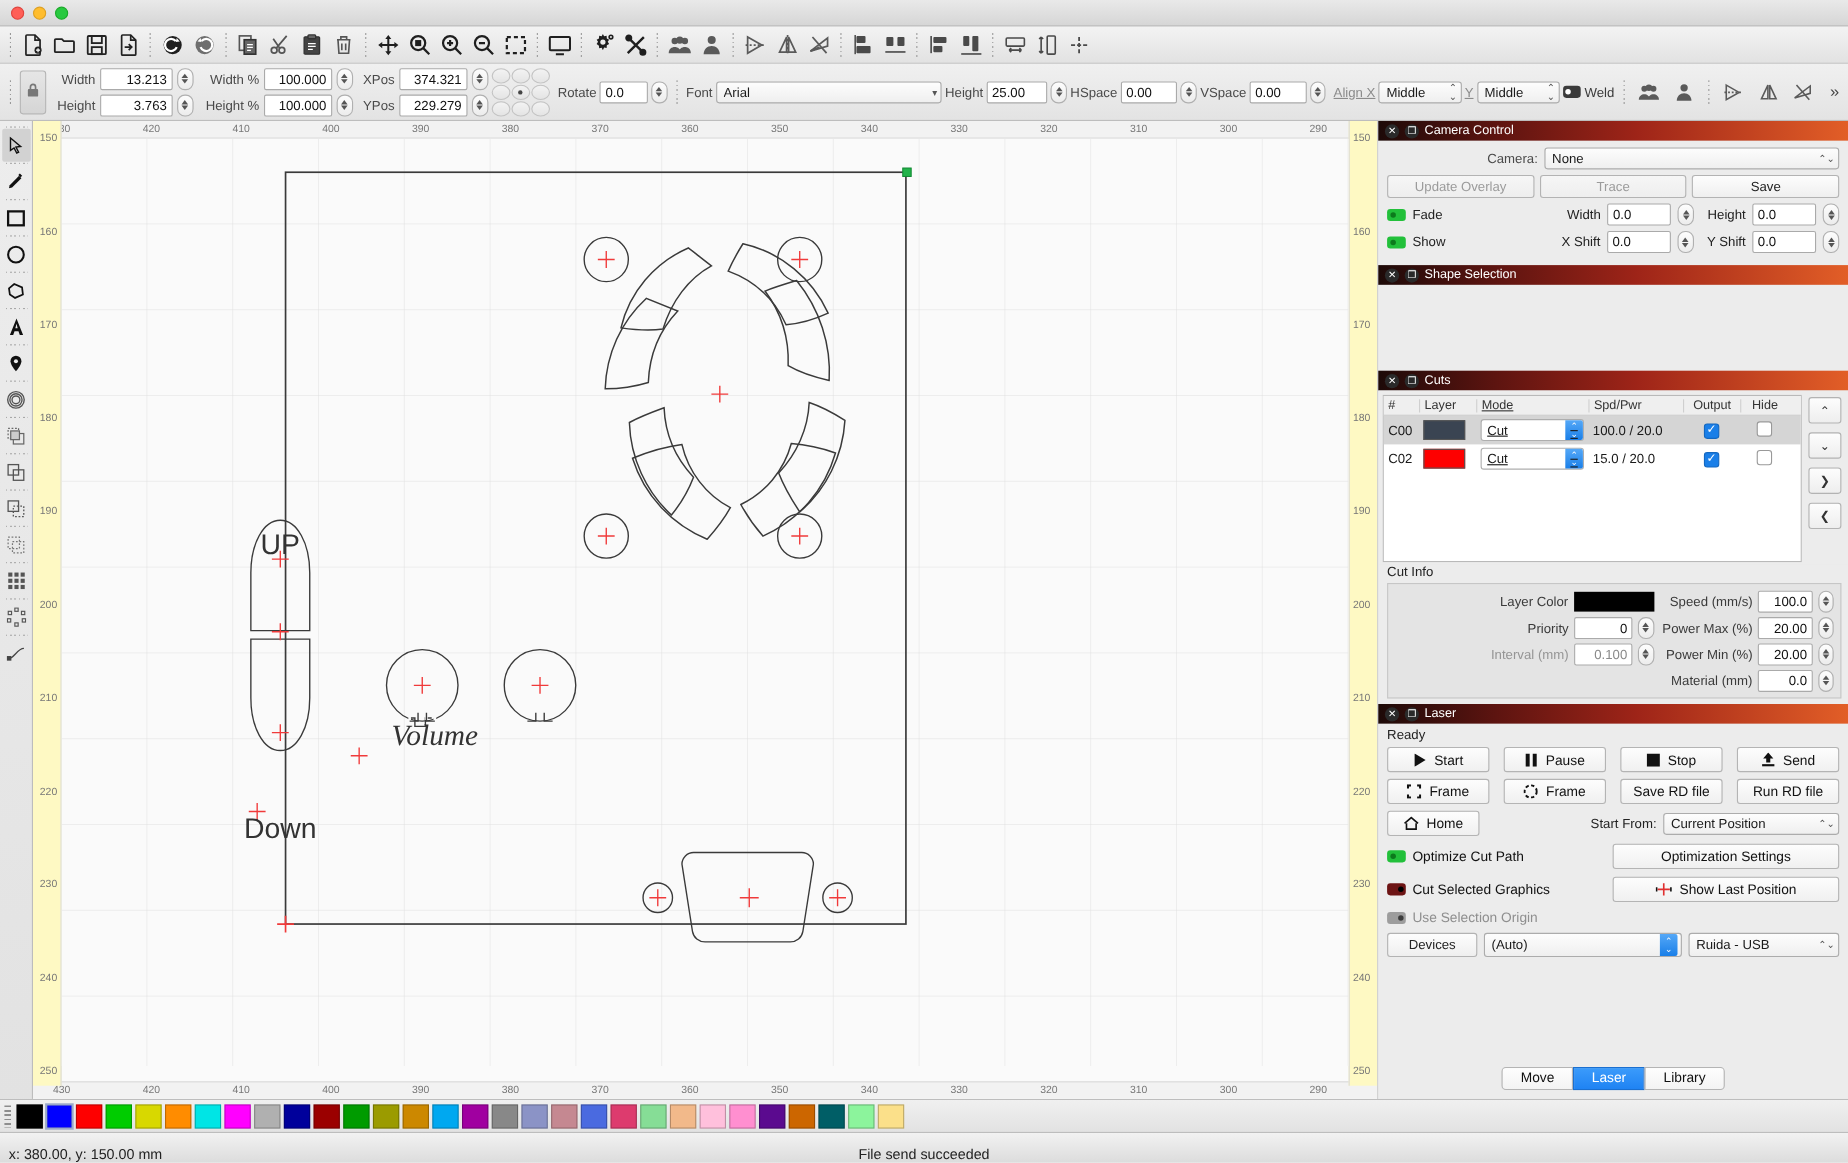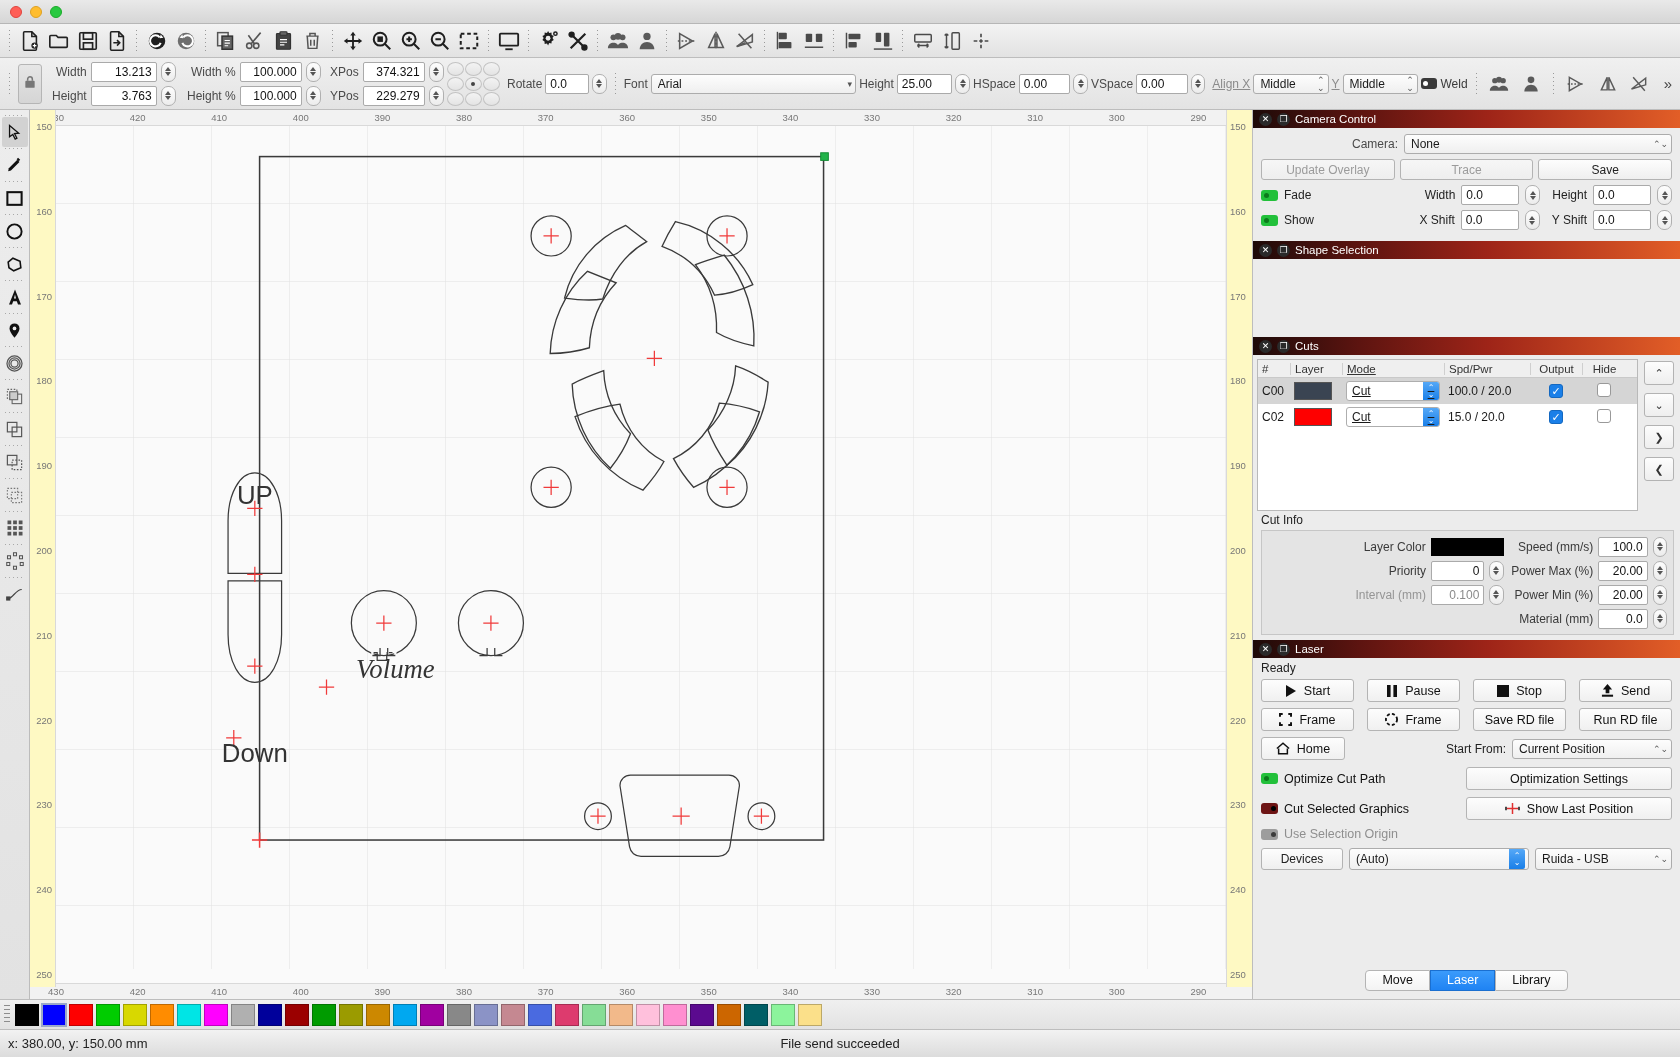--- a/index.html
+++ b/index.html
@@ -139,21 +139,21 @@
 
   
   .palette{ height:30px;background:linear-gradient(#f0f0f0,#e2e2e2);border-top:1px solid #bdbdbd;
      display:flex;align-items:center;padding:0 4px;gap:3px; }
   .pdot{ width:24px;height:22px;border:1px solid rgba(0,0,0,.25);}
   .pdot.sel{ outline:2px solid #9aa8c8; outline-offset:-1px;}
   .pgrip{ width:6px;height:20px;
      background:repeating-linear-gradient(#8d8d8d 0 1.5px,transparent 1.5px 4px);margin-right:2px;}
 
   .statusbar{ height:28px;background:linear-gradient(#f2f2f2,#dcdcdc);border-top:1px solid #bdbdbd;
-     display:flex;align-items:center;position:relative;font-size:13px;color:#222;padding-left:8px;}
+     display:flex;align-items:flex-end;position:relative;font-size:13px;color:#222;padding-left:8px;}
   .statusbar .mid{ position:absolute;left:0;right:0;text-align:center;}
 
   .tabrow{ display:flex;justify-content:center;align-items:center;height:26px;gap:0;}
   .tabbtn{ height:21px;padding:0 16px;display:flex;align-items:center;font-size:12.5px;
     background:linear-gradient(#fefefe,#f3f3f3);border:1px solid #b4b4b4;color:#111;}
   .tabbtn:first-child{border-radius:4px 0 0 4px;}
   .tabbtn:last-child{border-radius:0 4px 4px 0;}
   .tabbtn.active{ background:linear-gradient(#3b9bfb,#1f83f3); color:#fff; border-color:#1a6fd0;}
 </style>
 </head>

